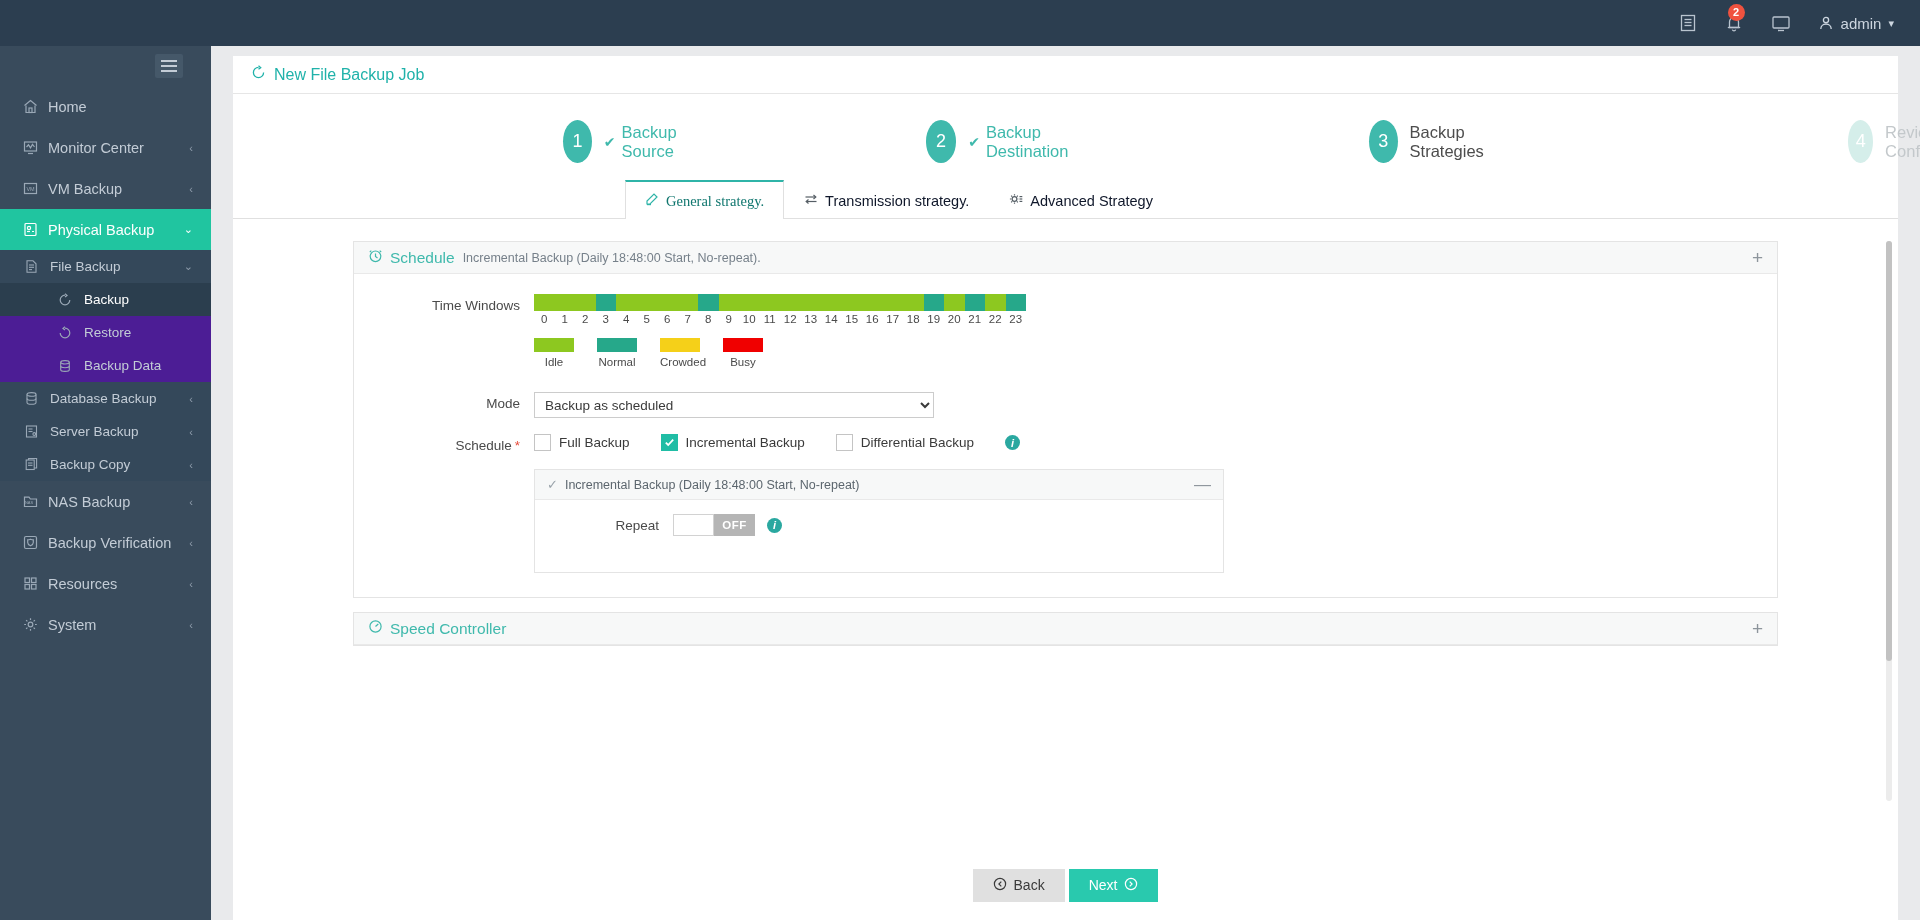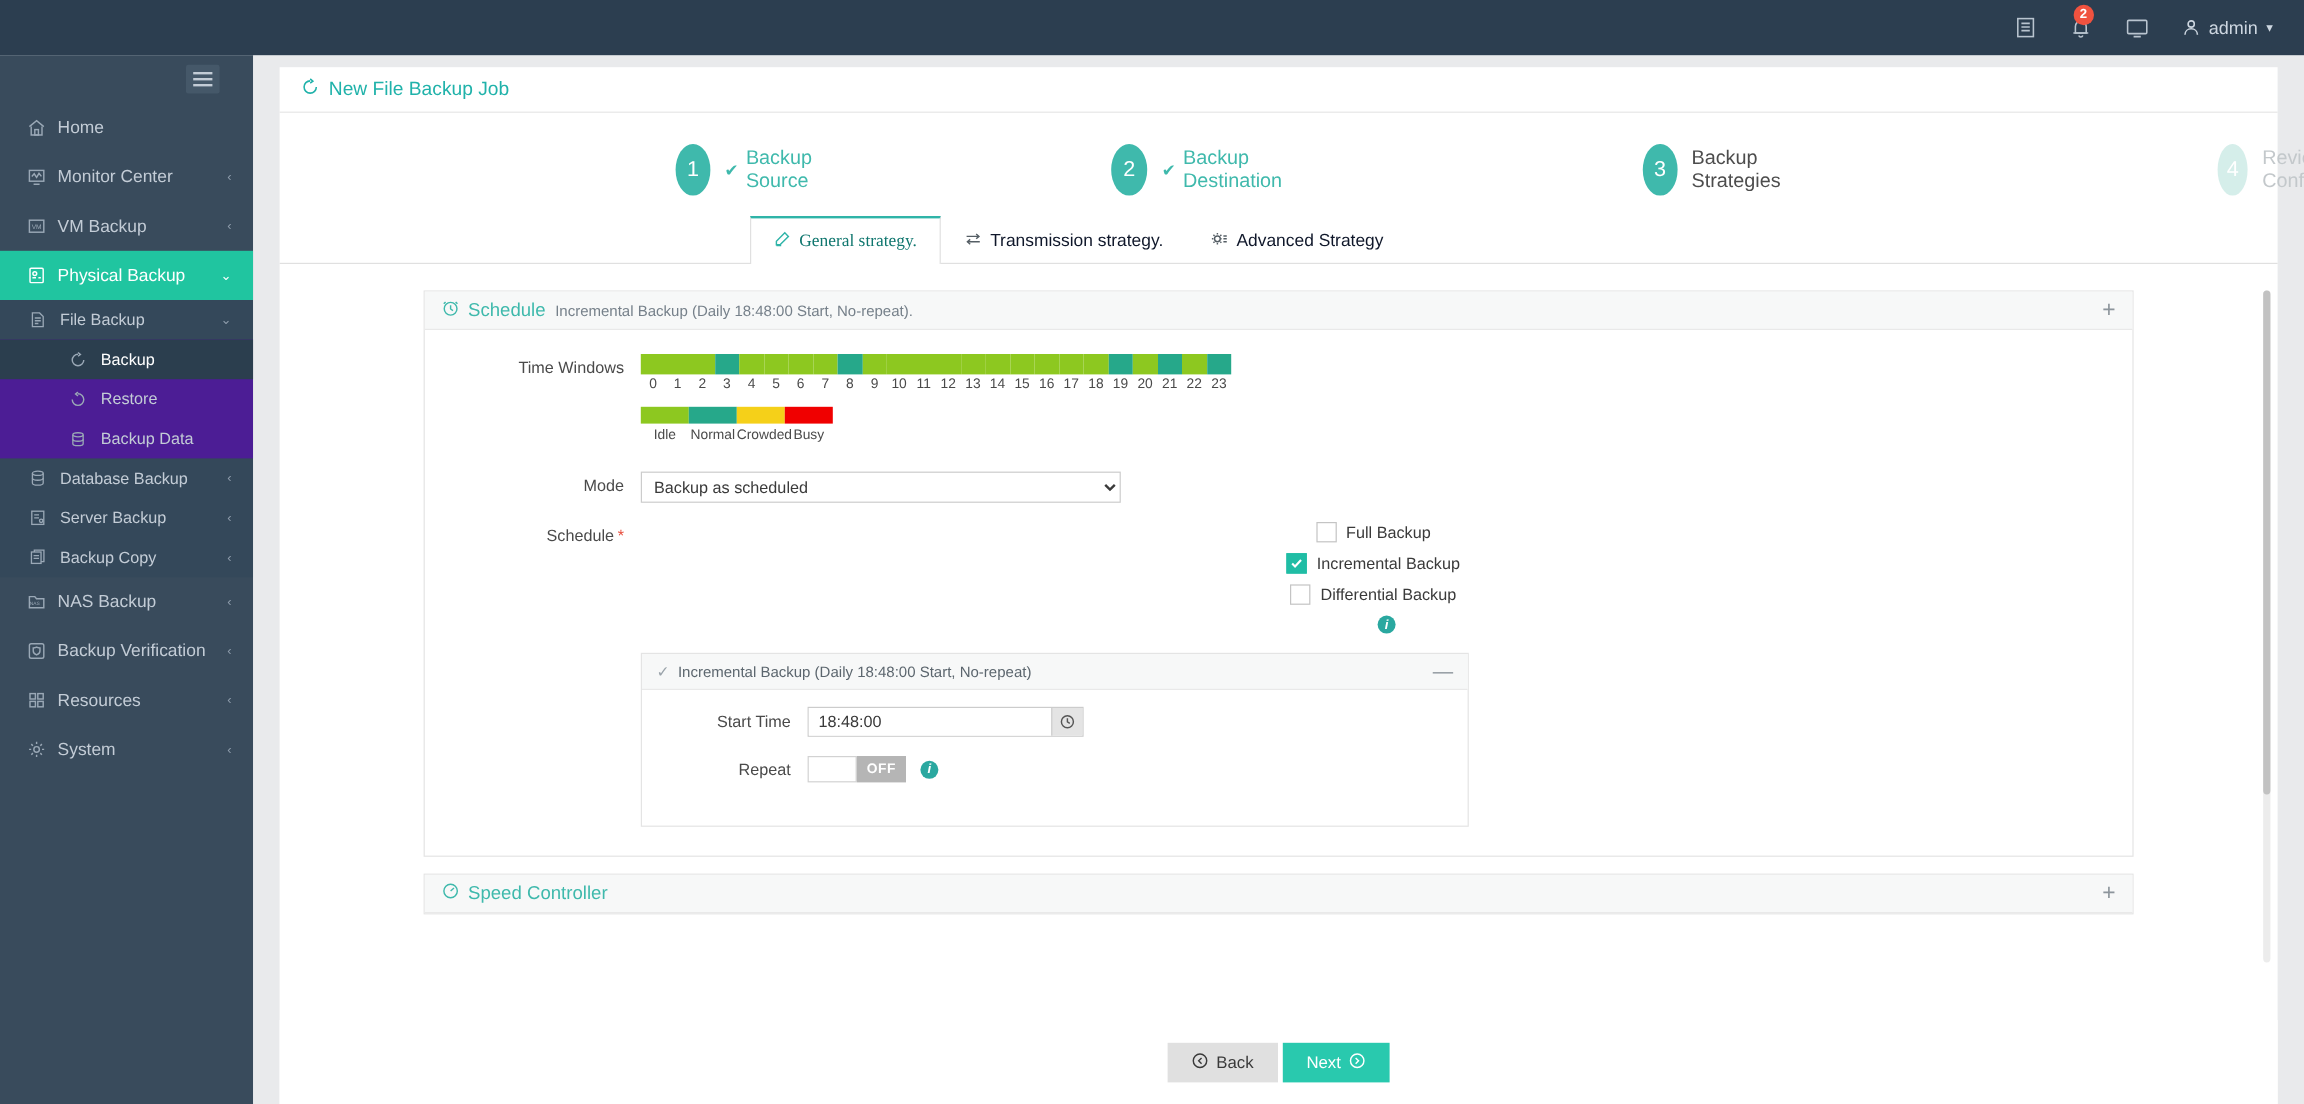--- a/index.html
+++ b/index.html
@@ -133,32 +133,32 @@
   .frow { display: flex; align-items: flex-start; margin-bottom: 16px; }
   .flabel { width: 180px; flex: 0 0 180px; text-align: right; padding-right: 14px; font-size: 13.5px; color: #4a4a4a; padding-top: 4px; }
   .flabel .req { color: #e74c3c; margin-left: 3px; }
   .fctl { flex: 1; }
 
   
   .tw-bar { display: flex; width: 492px; height: 17px; }
   .tw-bar div { flex: 1; }
   .tw-ticks { display: flex; width: 492px; margin-top: 2px; }
   .tw-ticks span { flex: 1; text-align: center; font-size: 11.5px; color: #4a4a4a; }
-  .tw-legend { display: flex; margin-top: 13px; }
+  .tw-legend { display: flex; gap: 23px; margin-top: 13px; }
   .tw-leg { width: 40px; text-align: center; }
   .tw-leg i { display: block; width: 40px; height: 14px; }
   .tw-leg span { display: block; font-size: 11.5px; color: #4a4a4a; margin-top: 4px; }
 
   select.mode {
     width: 400px; height: 26px; font-size: 13.5px; color: #3a3a3a;
     border: 1px solid #ccc; background: #fff; padding-left: 6px;
     font-family: "Liberation Sans", sans-serif;
   }
 
-  .cbrow { display: flex; align-items: center; gap: 9px; flex-direction: column; }
+  .cbrow { display: flex; align-items: center; gap: 9px; }
   .cbox { display: flex; align-items: center; gap: 8px; margin-right: 22px; cursor: pointer; }
   .cbox .bx { width: 17px; height: 17px; border: 1px solid #c4c4c4; background: #fff; display: flex; align-items: center; justify-content: center; }
   .cbox .bx.on { background: #20bda5; border-color: #20bda5; color: #fff; }
   .cbox .bx svg { display: block; }
   .cbox .tx { font-size: 13.5px; color: #3a3a3a; }
   .info-i { width: 15px; height: 15px; border-radius: 50%; background: #2aa8a0; color: #fff; font-size: 11px; font-weight: 700; display: inline-flex; align-items: center; justify-content: center; font-style: italic; }
 
   
   .inner { margin: 4px 0 0 180px; width: 690px; border: 1px solid #e4e4e4; }
   .inner-head { height: 30px; background: #f7f8f8; border-bottom: 1px solid #e9e9e9; display: flex; align-items: center; padding: 0 12px; gap: 7px; }
@@ -609,32 +609,20 @@
 
             <div class="inner">
               <div class="inner-head">
                 <span class="ck">✓</span>
                 <span class="tt">Incremental Backup (Daily 18:48:00 Start, No-repeat)</span>
                 <span class="mn">—</span>
               </div>
               <div class="inner-body">
                 <div class="fields-col">
                   <div class="frow2">
-                    <div class="flabel2">Start Time</div>
-                    <div class="time-input">
-                      <input type="text" value="18:48:00" style="">
-                      <span class="clk">
-                          <svg width="13" height="13" viewBox="0 0 13 13" fill="none" stroke="#555" stroke-width="1.2">
-                            <circle cx="6.5" cy="6.5" r="5"></circle>
-                            <path d="M6.5 3.6v3l2 1.2"></path>
-                          </svg>
-                        </span>
-                    </div>
-                  </div>
-                  <div class="frow2">
                     <div class="flabel2">Repeat</div>
                     <div class="toggle">
                       <span class="knob"></span>
                       <span class="off">OFF</span>
                     </div>
                     <span class="info-i" style="margin-left:12px">i</span>
                   </div>
                 </div>
               </div>
             </div>

